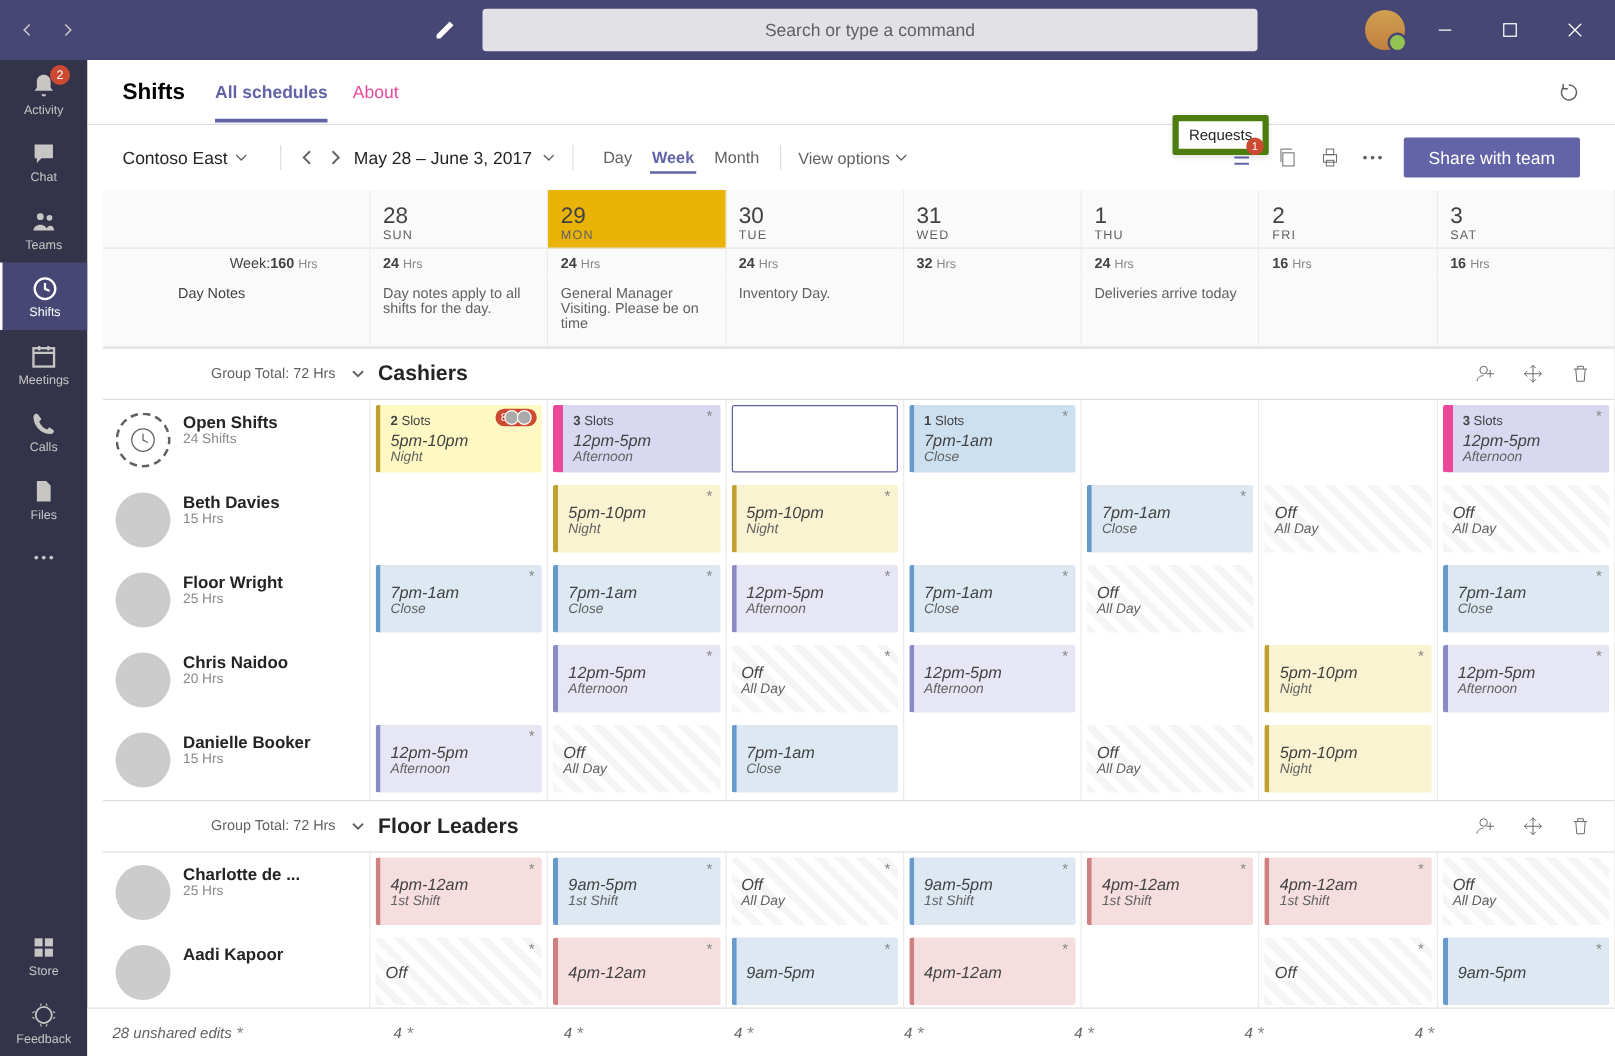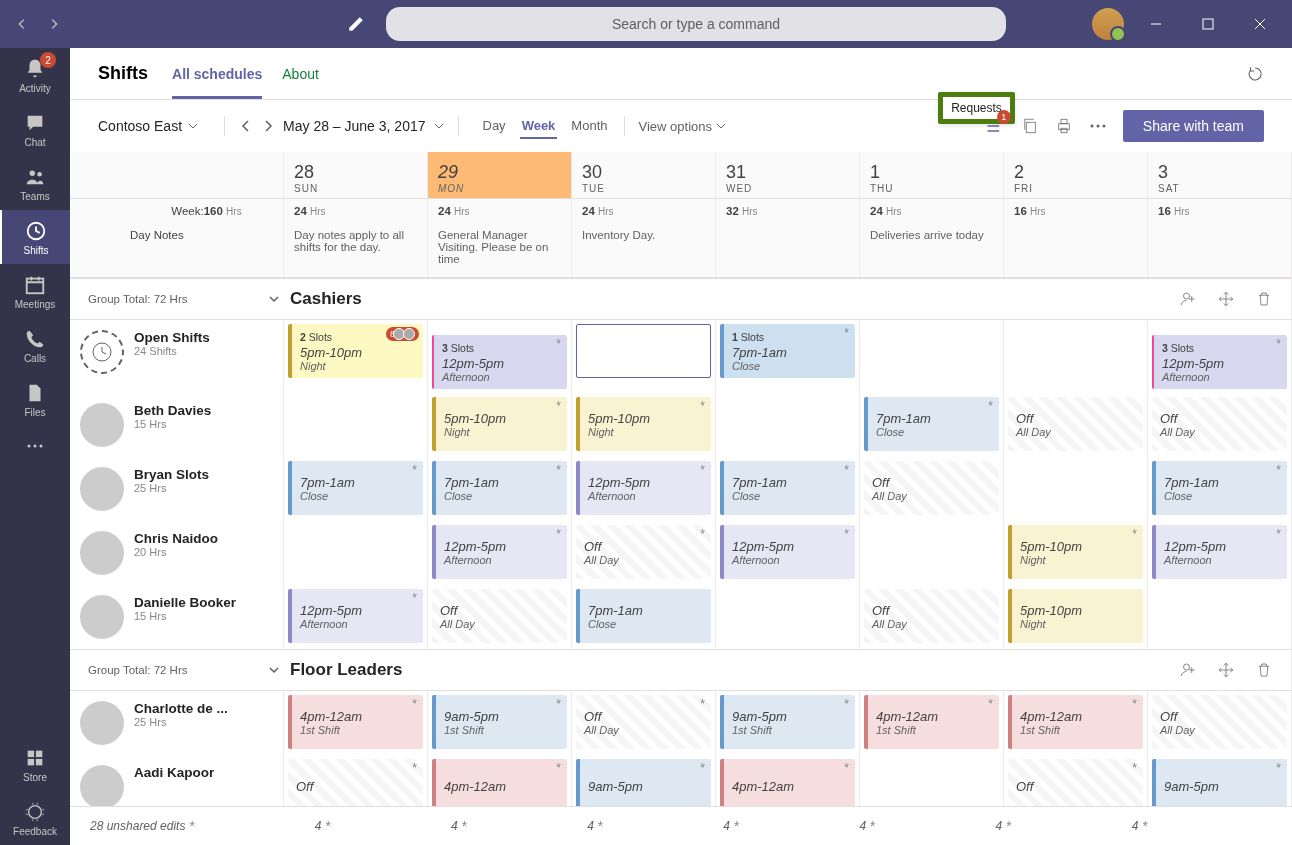--- a/index.html
+++ b/index.html
@@ -3,42 +3,42 @@
 <meta charset="utf-8">
 <style>
 * { margin: 0; padding: 0; box-sizing: border-box; font-family: 'Segoe UI', Tahoma, sans-serif; }
 body { background: #f3f2f1; overflow: hidden; width: 1292px; height: 845px; }
 
 
 .titlebar { height: 48px; background: #464775; display: flex; align-items: center; color: #fff; }
 .nav-arrows { display: flex; padding: 0 8px; gap: 4px; }
 .nav-arrow { width: 28px; height: 28px; display: flex; align-items: center; justify-content: center; color: #c8c6c4; cursor: pointer; }
 .compose { width: 40px; height: 40px; display: flex; align-items: center; justify-content: center; color: #fff; margin-left: 260px; }
-.search { flex: 0 0 620px; height: 34px; background: #e1e1e6; border-radius: 14px; display: flex; align-items: center; justify-content: center; color: #616161; font-size: 14px; margin-left: 10px; }
+.search { flex: 0 0 620px; height: 34px; background: #e1e1e6; border-radius: 3px; display: flex; align-items: center; justify-content: center; color: #616161; font-size: 14px; margin-left: 10px; }
 .titlebar-right { margin-left: auto; display: flex; align-items: center; gap: 12px; padding-right: 12px; }
 .avatar { width: 32px; height: 32px; border-radius: 50%; background: linear-gradient(#d0a050, #c08040); position: relative; }
 .avatar::after { content:''; position:absolute; bottom:-2px; right:-2px; width:12px; height:12px; background:#92c353; border-radius:50%; border:2px solid #464775; }
 .win-btn { width: 40px; height: 40px; display: flex; align-items: center; justify-content: center; color: #fff; }
 
 
 .rail { position: absolute; left: 0; top: 48px; bottom: 0; width: 70px; background: #33344a; display: flex; flex-direction: column; align-items: center; color: #c8c6c4; }
 .rail-item { width: 70px; height: 54px; display: flex; flex-direction: column; align-items: center; justify-content: center; font-size: 10px; gap: 2px; position: relative; cursor: pointer; }
 .rail-item.active { background: #464775; color: #fff; border-left: 2px solid #fff; }
 .rail-icon { width: 24px; height: 24px; display: flex; align-items: center; justify-content: center; font-size: 18px; }
 .rail-badge { position: absolute; top: 4px; right: 14px; background: #cc4a31; color: #fff; font-size: 10px; width: 16px; height: 16px; border-radius: 50%; display: flex; align-items: center; justify-content: center; }
 .rail-spacer { flex: 1; }
 .rail-more { width: 70px; height: 40px; display:flex; align-items:center; justify-content:center; font-size:18px; }
 
 
 .main { position: absolute; left: 70px; top: 48px; right: 0; bottom: 0; background: #fff; display: flex; flex-direction: column; }
 
 
 .header { height: 52px; display: flex; align-items: center; padding: 0 28px; border-bottom: 1px solid #e1dfdd; }
 .header h1 { font-size: 18px; font-weight: 700; margin-right: 24px; }
-.tab { font-size: 14px; color: #15803d; margin-right: 20px; padding: 14px 0; cursor: pointer; }
+.tab { font-size: 14px; color: #ec4899; margin-right: 20px; padding: 14px 0; cursor: pointer; }
 .tab.active { color: #6264a7; border-bottom: 3px solid #6264a7; font-weight: 600; }
 .header-refresh { margin-left: auto; color: #616161; }
 
 
 .toolbar { height: 52px; display: flex; align-items: center; padding: 0 28px; gap: 8px; position: relative; }
 .team-select { font-size: 14px; color: #252423; display: flex; align-items: center; gap: 6px; padding-right: 12px; }
 .sep { width: 1px; height: 20px; background: #e1dfdd; margin: 0 6px; }
 .date-range { font-size: 14px; color: #252423; display: flex; align-items: center; gap: 8px; }
 .chev { color: #616161; cursor: pointer; }
 .view-modes { display: flex; gap: 12px; font-size: 13px; color: #616161; margin-left: 8px; justify-content: flex-end; }
@@ -46,41 +46,41 @@
 .view-mode.active { color: #6264a7; border-bottom: 2px solid #6264a7; font-weight: 600; }
 .view-options { font-size: 13px; color: #616161; display: flex; align-items: center; gap: 4px; }
 .toolbar-right { margin-left: auto; display: flex; align-items: center; gap: 16px; }
 .tool-icon { color: #616161; position: relative; cursor: pointer; }
 .tool-badge { position: absolute; top: -6px; right: -6px; background: #cc4a31; color: #fff; font-size: 9px; width: 14px; height: 14px; border-radius: 50%; display: flex; align-items: center; justify-content: center; }
 .tooltip { position: absolute; top: -24px; right: -10px; background: #fff; border: 5px solid #4d7c0f; padding: 4px 8px; font-size: 12px; border-radius: 2px; box-shadow: 0 2px 4px rgba(0,0,0,0.1); color: #252423; white-space:nowrap; }
 .share-btn { background: #6264a7; color: #fff; padding: 8px 20px; border-radius: 2px; font-size: 14px; cursor: pointer; border: none; }
 
 
 .scroll-area { flex: 1; overflow-y: auto; overflow-x: hidden; }
-.grid { display: grid; grid-template-columns: 214px repeat(7, 1fr); }
+.grid { display: grid; grid-template-columns: 214px repeat(7, 1fr); padding-left: 12px; }
 .grid > div { border-right: 1px solid #edebe9; }
 
 
 .day-header { padding: 10px 10px 4px 10px; background: #fafafa; border-bottom: 1px solid #e1dfdd; }
-.day-header.today { background: #fdba74; font-style: italic; }
+.day-header.today { background: #eab308; }
 .day-num { font-size: 18px; font-weight: 400; color: #424242; }
 .day-name { font-size: 10px; letter-spacing: 1px; color: #616161; }
 .day-header-first { background: #fafafa; border-bottom: 1px solid #e1dfdd; }
 
 
 .hours-cell { font-size: 11.5px; color: #424242; padding: 6px 10px; background: #fafafa; }
 .hours-first { font-size: 11.5px; color: #424242; padding: 6px 0 6px 60px; background: #fafafa; text-align: center; }
 
 
 .notes-cell { font-size: 11.5px; color: #616161; padding: 6px 10px 12px 10px; min-height: 40px; border-bottom: 1px solid #e1dfdd; background: #fafafa; }
 .notes-first { font-size: 11.5px; color: #424242; padding: 6px 0 12px 60px; border-bottom: 1px solid #e1dfdd; background: #fafafa; }
 
 
 .group-row { grid-column: 1 / -1; display: flex; align-items: center; padding: 10px 18px; border-bottom: 1px solid #e1dfdd; border-top: 1px solid #e1dfdd; }
-.group-total { font-size: 11.5px; color: #616161; width: 180px; text-align: left; padding-right: 12px; }
+.group-total { font-size: 11.5px; color: #616161; width: 180px; text-align: right; padding-right: 12px; }
 .group-chev { color: #616161; margin-right: 10px; }
 .group-name { font-size: 17px; font-weight: 600; color: #252423; }
 .group-actions { margin-left: auto; display: flex; gap: 20px; color: #616161; }
 
 
 .person-cell { display: flex; align-items: flex-start; padding: 10px; gap: 10px; }
 .person-avatar { width: 44px; height: 44px; border-radius: 50%; background: #ccc; flex-shrink: 0; display:flex; align-items:center; justify-content:center; color:#616161; font-size:10px; }
 .open-avatar { width: 44px; height: 44px; border-radius: 50%; border: 2px dashed #616161; display: flex; align-items: center; justify-content: center; flex-shrink: 0; }
 .person-name { font-size: 13.5px; font-weight: 600; color: #252423; }
 .person-hrs { font-size: 11px; color: #888; }
@@ -91,21 +91,21 @@
 .shift-time { font-style: italic; font-size: 13px; color: #424242; }
 .shift-label { font-style: italic; font-size: 11px; color: #616161; }
 .shift-slots { font-size: 10.5px; color: #424242; padding-bottom: 2px;}
 .star { position: absolute; top: 2px; right: 6px; color: #888; font-size: 12px; }
 .shift.night { background: #faf3d1; border-left: 4px solid #c0a030; }
 .shift.afternoon { background: #e6e6f5; border-left: 4px solid #8a8ac4; }
 .shift.close { background: #dde8f2; border-left: 4px solid #6699cc; }
 .shift.off { background: repeating-linear-gradient(45deg, #f5f5f5, #f5f5f5 6px, #fff 6px, #fff 12px); }
 .shift.first { background: #f6dede; border-left: 4px solid #d08080; }
 .shift.open-night { background: #fef9c3; border-left: 4px solid #c0a030; }
-.shift.open-afternoon { background: #d8d8f0; border-left: 2px solid #ec4899; margin-top: 11px; }
+.shift.open-afternoon { background: #d8d8f0; border-left: 8px solid #ec4899; }
 .shift.open-close { background: #cde0f0; border-left: 4px solid #6699cc; }
 .shift.empty-sel { background:#fff; border:1px solid #6264a7; }
 .shift .slot-badge { position:absolute; top:3px; right:4px; background:#cc4a31; color:#fff; font-size:9px; padding:0 4px; height:14px; border-radius:7px; display:flex; align-items:center; gap:2px; }
 .slot-badge .mini { width:12px; height:12px; border-radius:50%; background:#aaa; margin-left:-4px; border:1px solid #fff; }
 
 
 .statusbar { height: 39px; border-top: 1px solid #e1dfdd; display: flex; align-items: center; padding: 0 20px; font-size: 12px; color: #616161; font-style: italic; gap: 120px; background:#fff; }
 .statusbar .sitem { display:flex; align-items:center; gap:4px; }
 .statusbar .s-star { font-size: 14px; color:#888; font-style:normal; }
 
@@ -489,21 +489,21 @@
         </div>
         <div class="shift-cell">
           <div class="shift off">
             <div class="shift-time">Off</div>
             <div class="shift-label">All Day</div>
           </div>
         </div>
         <div class="person-cell">
           <div class="person-avatar"></div>
           <div>
-            <div class="person-name">Bryan Slots</div>
+            <div class="person-name">Floor Wright</div>
             <div class="person-hrs">25 Hrs</div>
           </div>
         </div>
         <div class="shift-cell">
           <div class="shift close">
             <div class="shift-time">7pm-1am</div>
             <div class="shift-label">Close</div>
             <span class="star">*</span>
           </div>
         </div>

